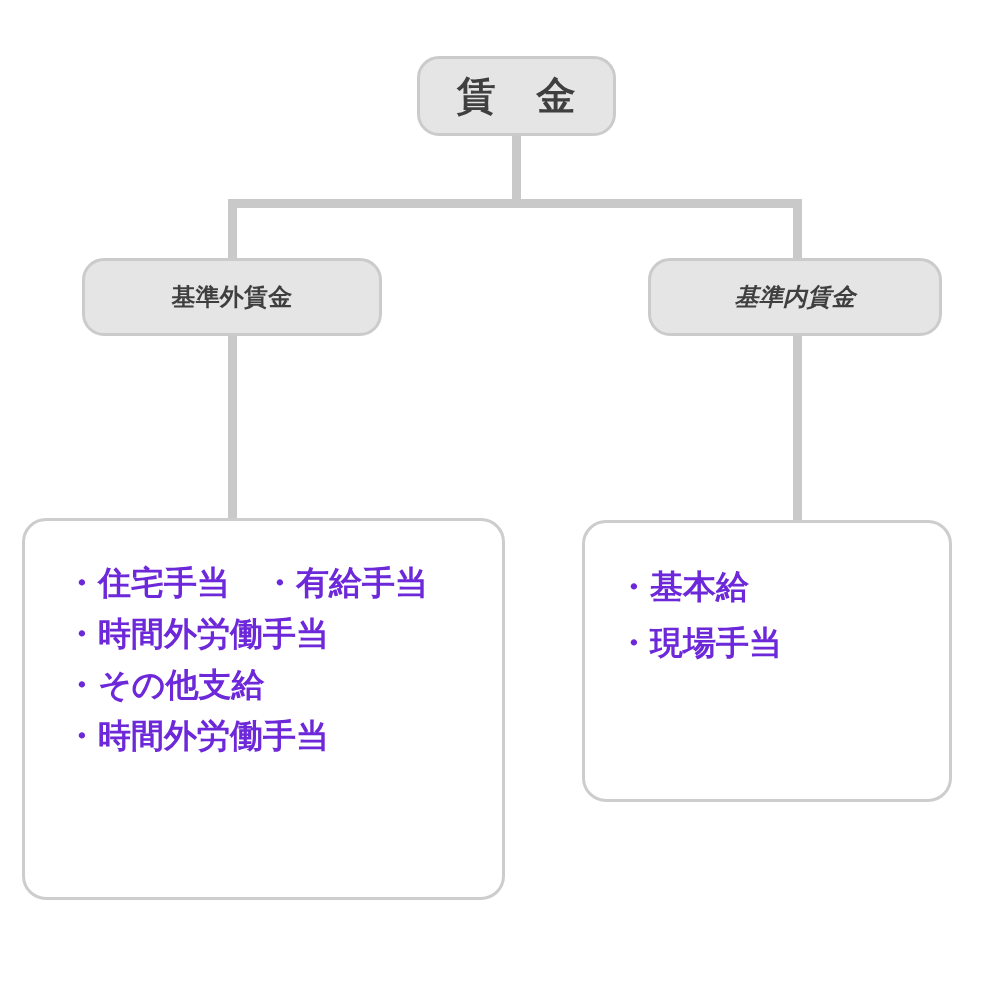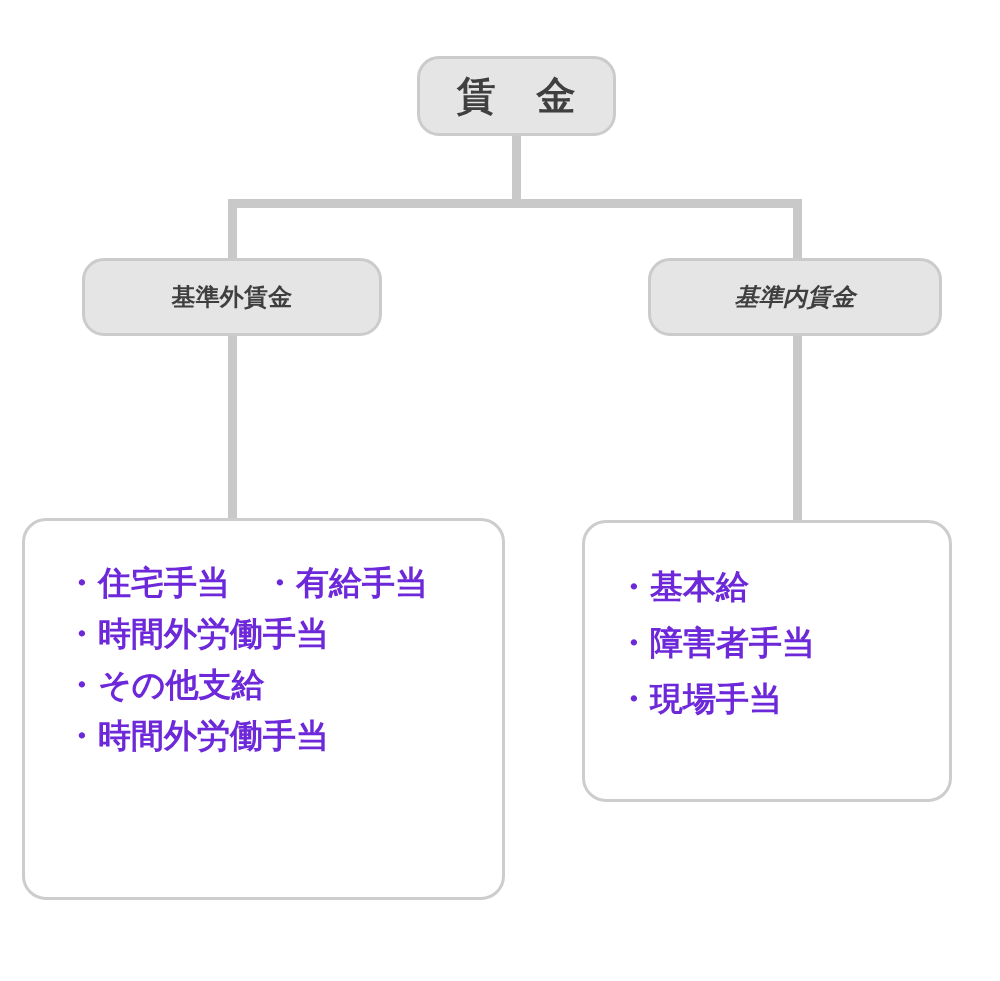--- a/index.html
+++ b/index.html
@@ -135,18 +135,17 @@
       <li>・住宅手当　・有給手当</li>
       <li>・時間外労働手当</li>
       <li>・その他支給</li>
       <li>・時間外労働手当</li>
     </ul>
   </div>
 
   <div class="list-box list-box-right">
     <ul class="list-items">
       <li>・基本給</li>
-      <li>・障害者手当</li>
       <li>・現場手当</li>
     </ul>
   </div>
 
 </div>
 
 </body></html>

